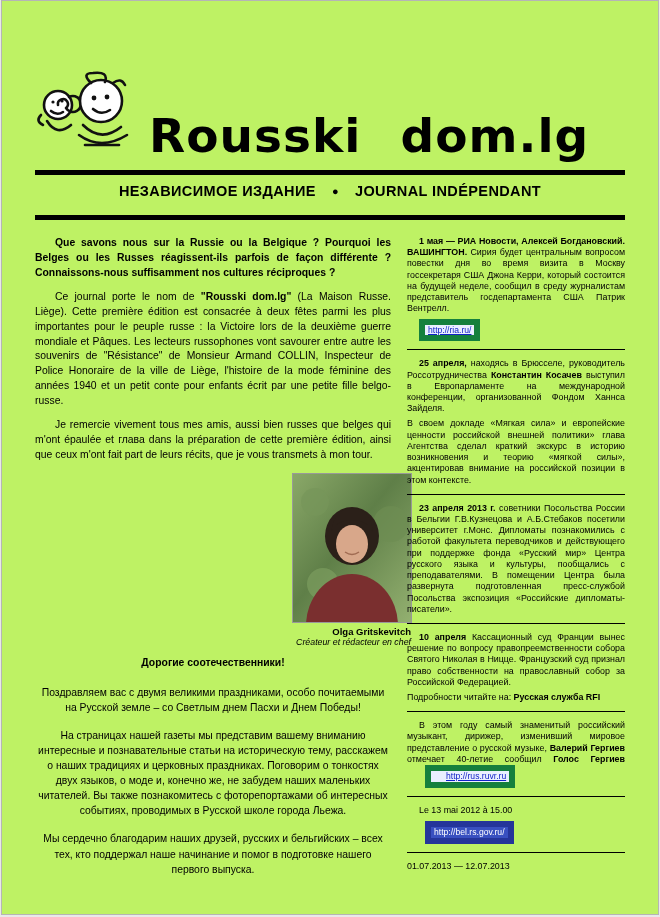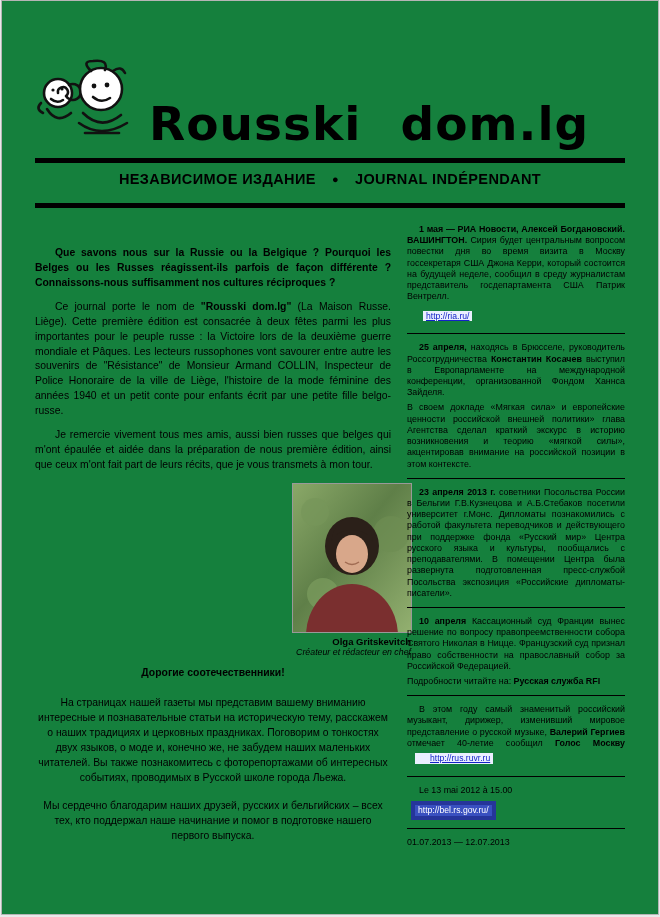--- a/index.html
+++ b/index.html
@@ -1,64 +1,64 @@
 <!DOCTYPE html>
 <html><head>
 <meta charset="utf-8">
 <style>
   html,body{margin:0;padding:0;background:#e9e9e9;}
   .page{
     position:relative;width:658px;height:915px;margin:0 auto;
-    background:#15803d;border:1px solid #b5b5b5;box-sizing:border-box;
+    background:#bef264;border:1px solid #b5b5b5;box-sizing:border-box;
     font-family:"Liberation Sans","DejaVu Sans",sans-serif;color:#000;
-    overflow:hidden;padding:0 33px;
+    overflow:hidden;padding:12px 33px;
   }
   
   .logo-row{display:flex;align-items:flex-end;gap:10px;padding-top:56px;height:92px;}
   .mascot{flex:0 0 auto;}
   .masthead{
     font-family:"DejaVu Sans",sans-serif;font-weight:bold;font-size:47px;
     letter-spacing:1px;word-spacing:22px;line-height:1;margin:0 0 2px 0;white-space:nowrap;
   }
   .bar{height:5px;background:#000;margin-top:9px;}
   .subtitle{
     text-align:center;font-weight:bold;font-size:14.5px;letter-spacing:.4px;
     padding:8px 0 7px 0;
   }
   .subtitle .dot{margin:0 16px;font-size:11px;vertical-align:1px;}
   
   .columns{display:flex;gap:16px;padding-top:16px;}
   .col-left{flex:0 0 356px;}
   .col-right{flex:1;min-width:0;}
   
   .col-left p{font-size:10.4px;line-height:1.42;text-align:justify;margin:0 0 10px 0;text-indent:20px;}
-  .col-left p.lead{font-weight:bold;margin-top:22px;}
+  .col-left p.lead{font-weight:bold;}
   
   figure{margin:0 -20px 8px auto;width:119px;}
   .photo-frame{width:118px;height:148px;border:1px solid #999;overflow:hidden;}
   figcaption{text-align:right;margin-top:3px;}
   .cap-name{font-size:9.5px;font-weight:bold;}
   .cap-role{font-size:8.8px;font-style:italic;}
   
   .greeting{margin-top:6px;}
   .greeting p{text-align:center;text-indent:0;font-size:10.4px;line-height:1.45;margin:0 0 13px 0;}
   .greeting .g-title{font-weight:bold;margin-bottom:15px;}
   
   .col-right{font-size:8.9px;line-height:1.26;}
   .news-item p{margin:0 0 4px 0;text-align:justify;text-indent:12px;}
   .news-item p.noindent{text-indent:0;}
   .news-item .date-line{font-weight:normal;text-indent:12px;margin-bottom:5px;}
   hr.sep{border:none;border-top:1.5px solid #000;margin:8px 0;}
   b{font-weight:bold;}
   .link{
     display:inline-block;color:#1322c8;text-decoration:underline;
-    border:4px solid #15803d;background:#eaefff;padding:0 3px;font-size:8.6px;
+    border:6px solid #15803d;background:#eaefff;padding:0 3px;font-size:8.6px;
     margin-left:12px;
   }
-  .link.inline{margin-left:4px;}
+  .link.inline{margin-left:18px;}
   .link.solid{background:#3950c0;color:#fff;text-decoration:none;border-color:#25359a;}
 </style>
 </head>
 <body>
 
 <div class="page">
 
   <div class="logo-row">
     <span class="mascot">
       <svg width="104" height="86" viewBox="0 0 104 86" aria-hidden="true">
@@ -93,21 +93,21 @@
     <span>НЕЗАВИСИМОЕ ИЗДАНИЕ</span><span class="dot">●</span><span>JOURNAL INDÉPENDANT</span>
   </div>
 
   <div class="bar"></div>
 
   <div class="columns">
 
     <div class="col-left">
       <p class="lead">Que savons nous sur la Russie ou la Belgique ? Pourquoi les Belges ou les Russes réagissent-ils parfois de façon différente ? Connaissons-nous suffisamment nos cultures réciproques ?</p>
       <p><span>Ce journal porte le nom de </span><b>"Rousski dom.lg"</b><span> (La Maison Russe. Liège). Cette première édition est consacrée à deux fêtes parmi les plus importantes pour le peuple russe : la Victoire lors de la deuxième guerre mondiale et Pâques. Les lecteurs russophones vont savourer entre autre les souvenirs de "Résistance" de Monsieur Armand COLLIN, Inspecteur de Police Honoraire de la ville de Liège, l'histoire de la mode féminine des années 1940 et un petit conte pour enfants écrit par une petite fille belgo-russe.</span></p>
-      <p>Je remercie vivement tous mes amis, aussi bien russes que belges qui m'ont épaulée et aidée dans la préparation de nous première édition, ainsi que ceux m'ont fait part de leurs récits, que je vous transmets à mon tour.</p>
+      <p>Je remercie vivement tous mes amis, aussi bien russes que belges qui m'ont épaulée et глава dans la préparation de cette première édition, ainsi que ceux m'ont fait part de leurs récits, que je vous transmets à mon tour.</p>
 
       <figure>
         <div class="photo-frame">
           <svg width="118" height="148" viewBox="0 0 118 148" aria-hidden="true">
             <defs>
               <linearGradient id="bgGrad" x1="0" y1="0" x2="1" y2="1">
                 <stop offset="0" stop-color="#8aa868"></stop>
                 <stop offset="0.45" stop-color="#5f7f48"></stop>
                 <stop offset="1" stop-color="#93b070"></stop>
               </linearGradient>
@@ -124,20 +124,21 @@
           </svg>
         </div>
         <figcaption>
           <div class="cap-name">Olga Gritskevitch</div>
           <div class="cap-role">Créateur et rédacteur en chef</div>
         </figcaption>
       </figure>
 
       <div class="greeting">
         <p class="g-title">Дорогие соотечественники!</p>
+        <p>Поздравляем вас с двумя великими праздниками, особо почитаемыми на Русской земле – со Светлым днем Пасхи и Днем Победы!</p>
         <p>На страницах нашей газеты мы представим вашему вниманию интересные и познавательные статьи на историческую тему, расскажем о наших традициях и церковных праздниках. Поговорим о тонкостях двух языков, о моде и, конечно же, не забудем наших маленьких читателей. Вы также познакомитесь с фоторепортажами об интересных событиях, проводимых в Русской школе города Льежа.</p>
         <p>Мы сердечно благодарим наших друзей, русских и бельгийских – всех тех, кто поддержал наше начинание и помог в подготовке нашего первого выпуска.</p>
 
       </div>
     </div>
 
     <aside class="col-right">
 
       <article class="news-item">
         <p><b>1 мая — РИА Новости, Алексей Богдановский. ВАШИНГТОН.</b><span> Сирия будет центральным вопросом повестки дня во время визита в Москву госсекретаря США Джона Керри, который состоится на будущей неделе, сообщил в среду журналистам представитель госдепартамента США Патрик Вентрелл.</span></p>
@@ -160,21 +161,21 @@
       <hr class="sep">
 
       <article class="news-item">
         <p><b>10 апреля</b><span> Кассационный суд Франции вынес решение по вопросу правопреемственности собора Святого Николая в Ницце. Французский суд признал право собственности на православный собор за Российской Федерацией.</span></p>
         <p class="noindent"><span>Подробности читайте на: </span><b>Русская служба RFI</b></p>
       </article>
 
       <hr class="sep">
 
       <article class="news-item">
-        <p><span>В этом году самый знаменитый российский музыкант, дирижер, изменивший мировое представление о русской музыке, </span><b>Валерий Гергиев</b><span> отмечает 40-летие сообщил </span><b>Голос Москву</b> <a class="link inline" href="#">http://rus.ruvr.ru</a></p>
+        <p><span>В этом году самый знаменитый российский музыкант, дирижер, изменивший мировое представление о русской музыке, </span><b>Валерий Гергиев</b><span> отмечает 40-летие сообщил </span><b>Голос Гергиев</b> <a class="link inline" href="#">http://rus.ruvr.ru</a></p>
       </article>
 
       <hr class="sep">
 
       <article class="news-item">
         <p class="date-line">Le 13 mai 2012 à 15.00</p>
         <a class="link solid inline" href="#">http://bel.rs.gov.ru/</a>
       </article>
 
       <hr class="sep">

